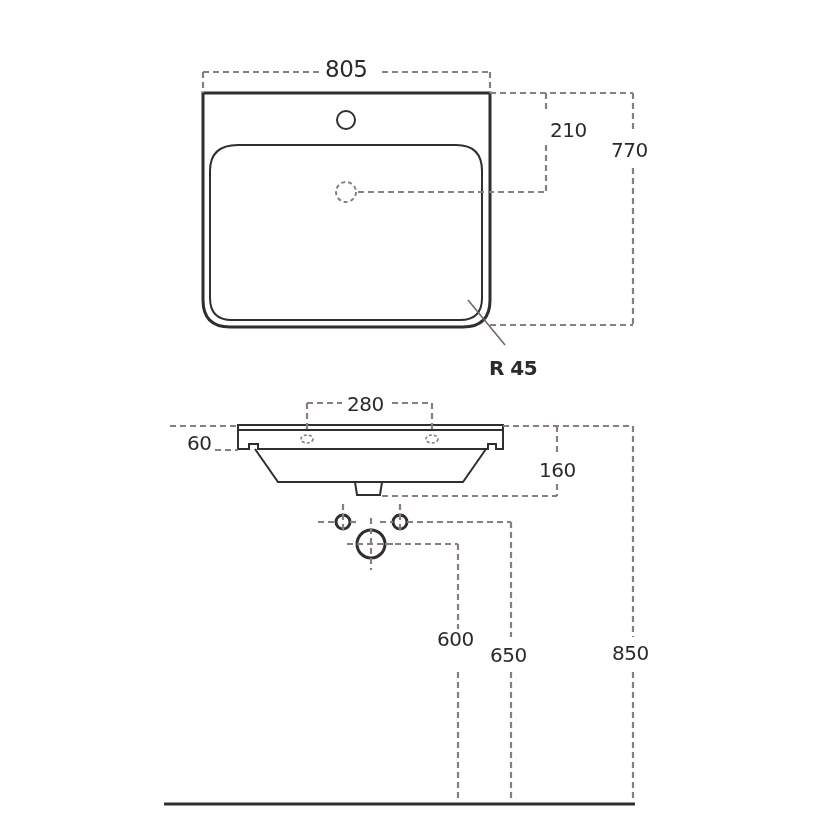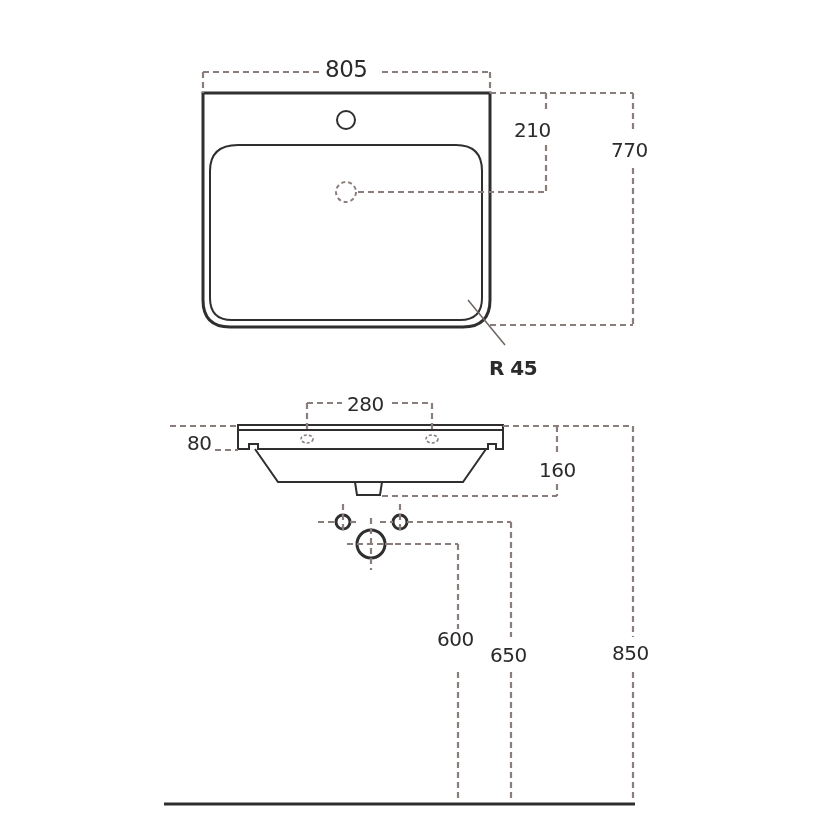--- a/index.html
+++ b/index.html
@@ -104,23 +104,23 @@
       <line class="dl" x1="458" y1="672" x2="458" y2="802"></line>
 
       <line class="dl" x1="511" y1="522" x2="511" y2="637"></line>
       <line class="dl" x1="511" y1="672" x2="511" y2="802"></line>
 
       <line x1="164" y1="804" x2="635" y2="804" stroke="#2f2f2f" stroke-width="3"></line>
     </g>
   </svg>
 
   <span class="dim-label" style="left:322px; top:58px; font-size:23px;">805</span>
-  <span class="dim-label" style="left:511px; top:120px;">210</span>
+  <span class="dim-label" style="left:547px; top:120px;">210</span>
   <span class="dim-label" style="left:608px; top:140px;">770</span>
   <span class="dim-label" style="left:486px; top:358px; background:transparent;font-weight:bold;">R 45</span>
 
   <span class="dim-label" style="left:344px; top:394px;">280</span>
-  <span class="dim-label" style="left:184px; top:433px; background:transparent;">80</span>
+  <span class="dim-label" style="left:184px; top:433px; background:transparent;">60</span>
   <span class="dim-label" style="left:536px; top:460px;">160</span>
   <span class="dim-label" style="left:434px; top:629px;">600</span>
   <span class="dim-label" style="left:487px; top:645px;text-align:right;">650</span>
   <span class="dim-label" style="left:609px; top:643px;">850</span>
 </div>
 
 </body></html>

